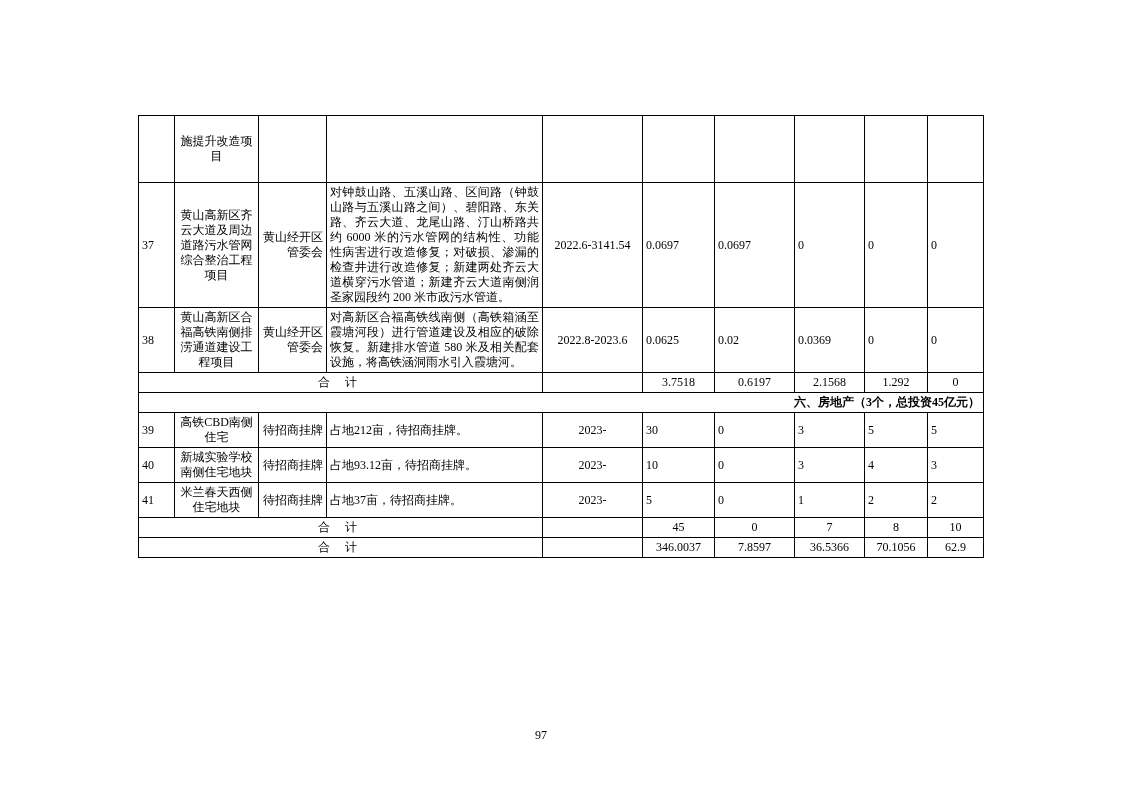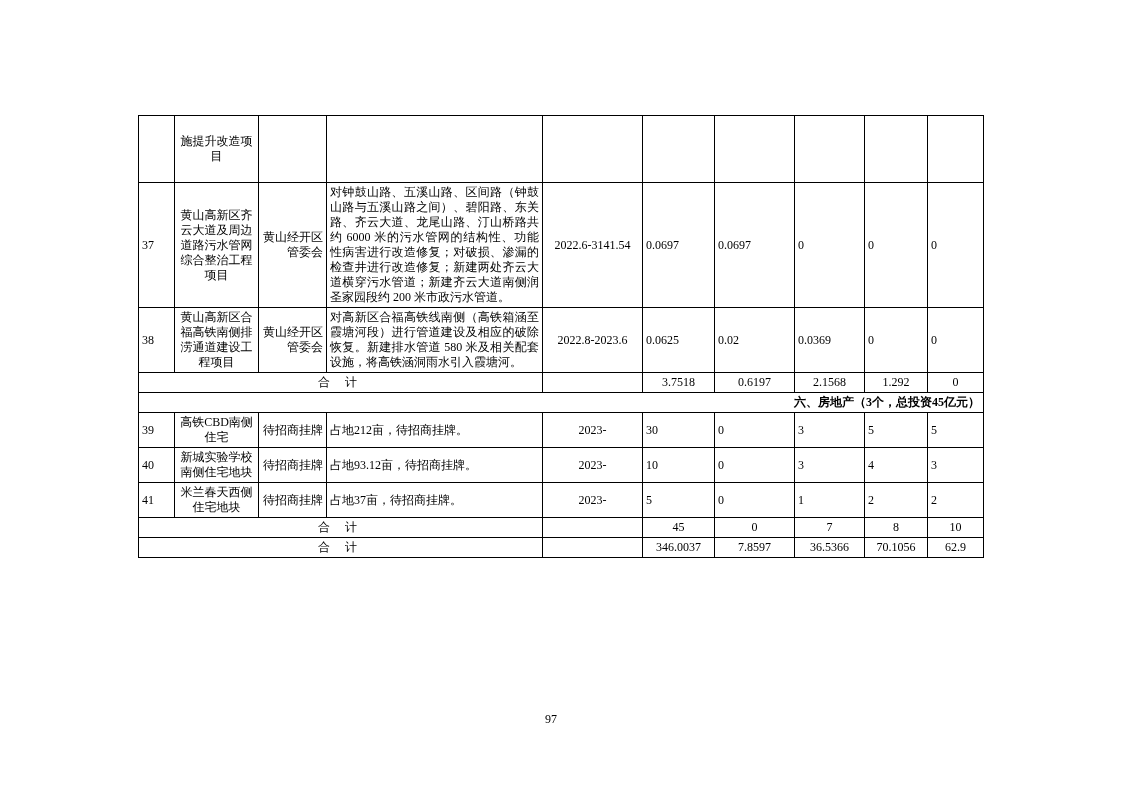--- a/index.html
+++ b/index.html
@@ -85,26 +85,25 @@
   .section-head td {
     text-align: right;
     font-weight: bold;
     font-size: 13px;
     padding: 5px 8px;
   }
   .tall-top { height: 62px; }
   .page-number {
     position: absolute;
     left: 0;
-    top: 712px;
+    top: 728px;
     width: 1082px;
     text-align: center;
     font-size: 12px;
     font-family: "Liberation Serif", serif;
-    padding-left: 10px;
   }
 </style>
 </head>
 <body>
 
 <div class="page">
 
   <div class="table-wrap">
     <table class="main">
       <colgroup>

